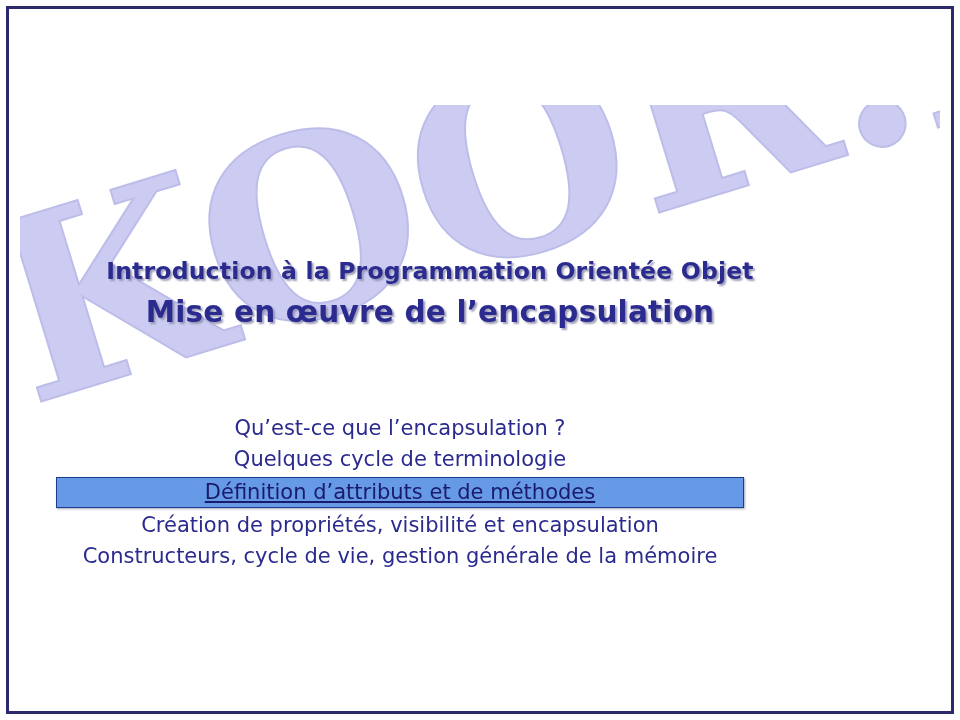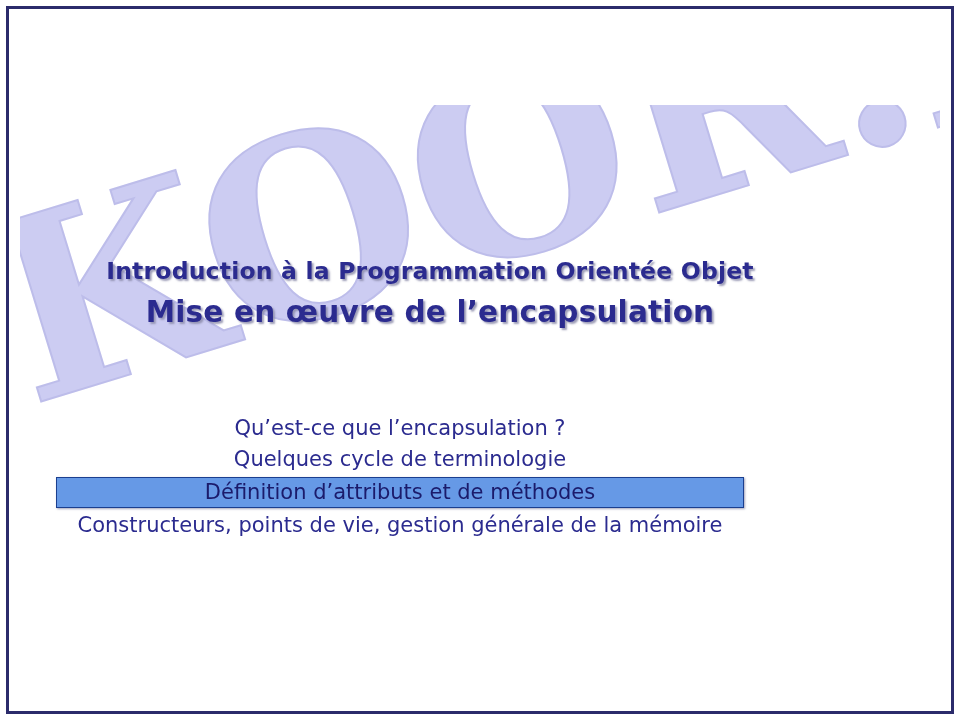--- a/index.html
+++ b/index.html
@@ -114,20 +114,21 @@
   }
   .agenda-item.highlight {
     position: relative;
     background: #6699e6;
     border: 1px solid #1b3f8f;
     color: #1b1b6b;
     margin: 2px 56px 2px 56px;
     line-height: 29px;
     box-sizing: border-box;
     box-shadow: 1px 1px 2px rgba(90,90,130,0.55);
+    text-decoration: underline;
   }
 </style>
 </head>
 <body>
 
 <div class="slide">
 
   <div class="frame-left"></div>
   <div class="frame-right"></div>
   <div class="frame-top"></div>
@@ -143,17 +144,18 @@
 
     <div class="title-block">
       <div class="title-line1">Introduction à la Programmation Orientée Objet</div>
       <div class="title-line2">Mise en œuvre de l’encapsulation</div>
     </div>
 
     <div class="agenda">
       <div class="agenda-item">Qu’est-ce que l’encapsulation ?</div>
       <div class="agenda-item">Quelques cycle de terminologie</div>
       <div class="agenda-item highlight">Définition d’attributs et de méthodes</div>
-      <div class="agenda-item">Constructeurs, points de vie, gestion générale de la mémoire</div>
+      <div class="agenda-item">Création de propriétés, visibilité et encapsulation</div>
+      <div class="agenda-item">Constructeurs, cycle de vie, gestion générale de la mémoire</div>
     </div>
 
   </div>
 </div>
 
 </body></html>

